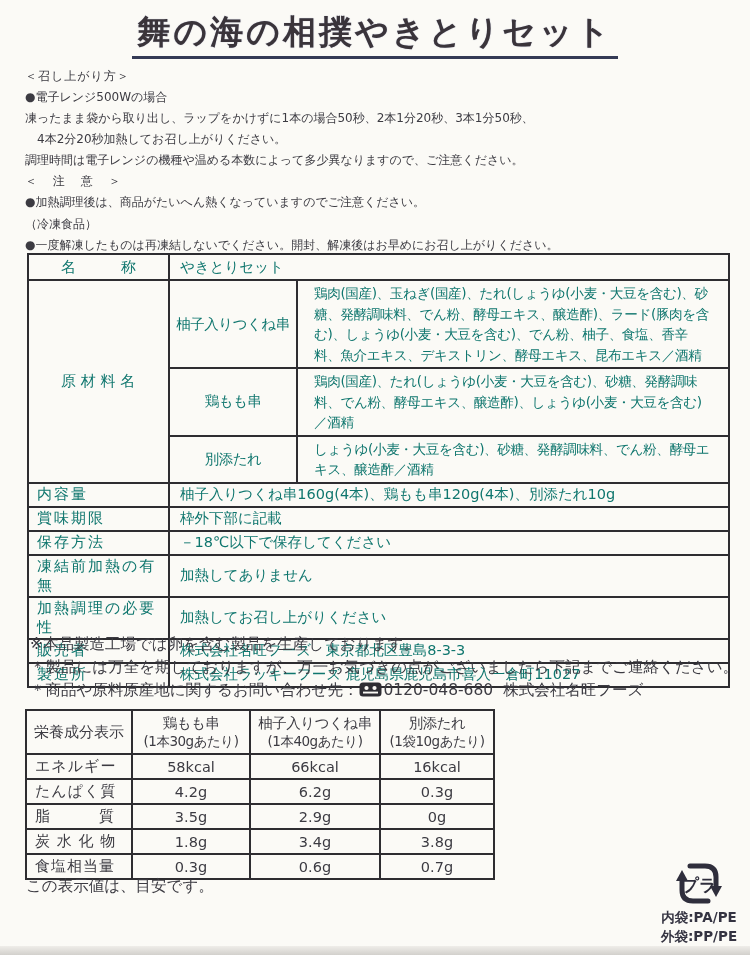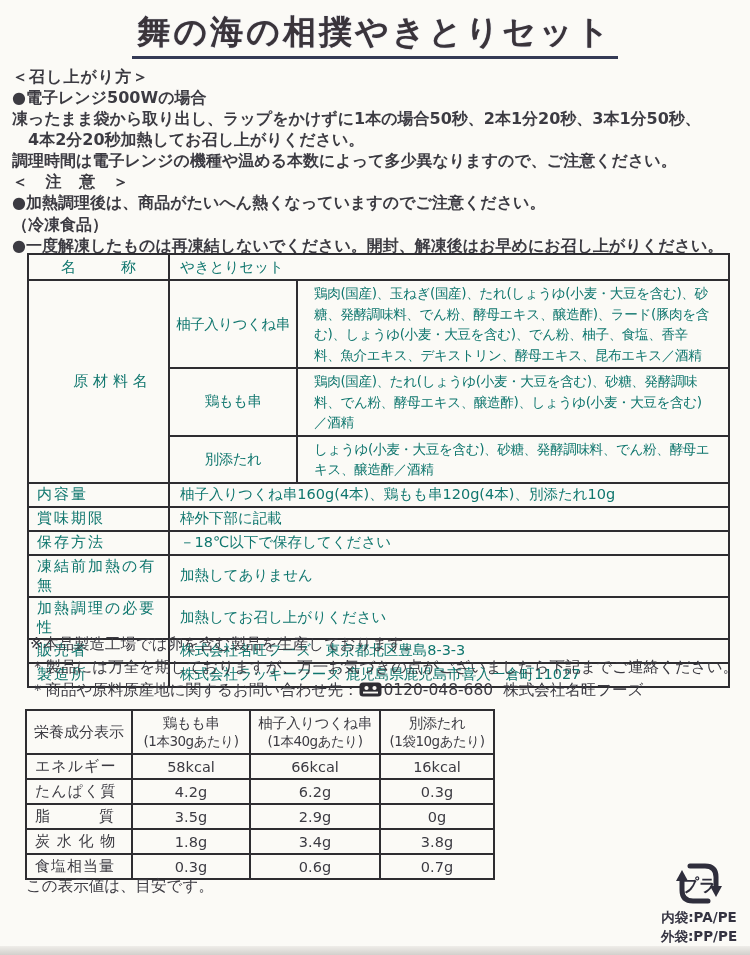--- a/index.html
+++ b/index.html
@@ -21,35 +21,35 @@
   .title-wrap h1{
     display:inline-block;margin:0;
     font-size:33px;font-weight:bold;letter-spacing:3px;
     color:#3a343a;
     text-shadow:0 0 1px rgba(62,70,130,.45);
     border-bottom:3px solid #343a55;
     padding:0 6px 5px 6px;
     line-height:38px;
   }
   
-  .textblock{position:absolute;left:12px;top:66px;width:716px;font-size:16px;color:#3c3b42;font-weight:bold;}
+  .textblock{position:absolute;left:25px;top:66px;width:716px;font-size:12px;color:#3c3b42;}
   .tline{line-height:21px;height:21px;white-space:nowrap;}
   .tline.heading{letter-spacing:1px;}
   .tline.caution-head{letter-spacing:6px;}
   .tline.frozen{margin-top:1px;}
   
   table{border-collapse:collapse;}
   .spec{
     position:absolute;left:27px;top:253px;width:701px;
     table-layout:fixed;font-size:15px;color:#0f766e;
   }
   .spec td{border:2px solid #2e2d31;vertical-align:middle;padding:1px 8px;}
   .spec .lbl{letter-spacing:2px;}
   .spec .lbl-name{text-align:center;letter-spacing:0;}
-  .spec .lbl-ing{text-align:center;letter-spacing:0;padding-left:32px;}
+  .spec .lbl-ing{text-align:left;letter-spacing:0;padding-left:32px;}
   .spec .sub{text-align:center;font-size:14.5px;letter-spacing:-0.5px;padding:1px 2px;}
   .spec .det{
     font-size:13.6px;letter-spacing:-0.4px;line-height:20.5px;
     padding:2px 16px;vertical-align:middle;
   }
   .spec .val{font-size:14.5px;padding-left:10px;}
   .spec tr.r-name td{height:22px;}
   .spec tr.r-ing0 .det,.spec tr.r-ing0 .sub{height:80px;}
   .spec tr.r-ing1 .det,.spec tr.r-ing1 .sub{height:44px;}
   .spec tr.r-ing2 .det,.spec tr.r-ing2 .sub{height:39px;}

